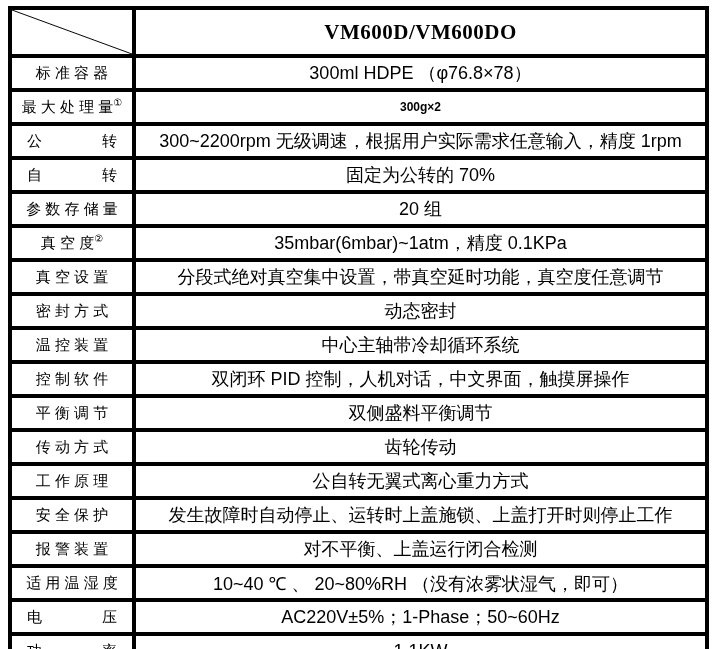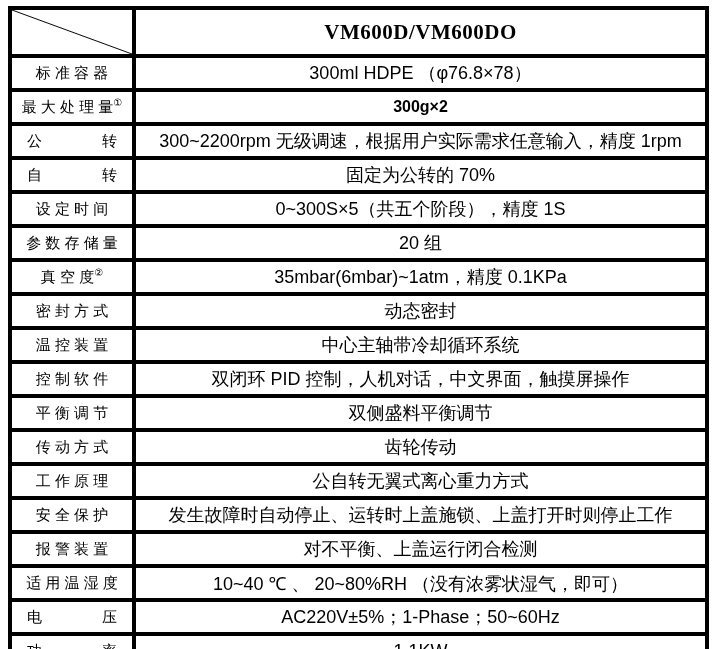--- a/index.html
+++ b/index.html
@@ -68,21 +68,21 @@
   }
   .value {
     text-align: center;
     font-size: 18px;
     height: 30px;
     padding: 0 4px;
     white-space: nowrap;
   }
   .value.bold {
     font-weight: bold;
-    font-size: 16px;
+    font-size: 12px;
   }
 </style>
 </head>
 <body>
 
 <div class="sheet">
   <table class="spec">
     <colgroup>
       <col class="label-col">
       <col class="value-col">
@@ -106,30 +106,30 @@
         </tr>
         <tr>
           <td class="label"><span>公　　　　转</span></td>
           <td class="value">300~2200rpm  无级调速，根据用户实际需求任意输入，精度 1rpm</td>
         </tr>
         <tr>
           <td class="label"><span>自　　　　转</span></td>
           <td class="value">固定为公转的 70%</td>
         </tr>
         <tr>
-          <td class="label"><span>设 定 时 间</span></td>
-          <td class="value">0~300S×5（共五个阶段），精度 1S</td>
-        </tr>
-        <tr>
           <td class="label"><span>参 数 存 储 量</span></td>
           <td class="value">20 组</td>
         </tr>
         <tr>
           <td class="label"><span>真 空 度</span><span class="sup">②</span></td>
           <td class="value">35mbar(6mbar)~1atm，精度 0.1KPa</td>
+        </tr>
+        <tr>
+          <td class="label"><span>真 空 设 置</span></td>
+          <td class="value">分段式绝对真空集中设置，带真空延时功能，真空度任意调节</td>
         </tr>
         <tr>
           <td class="label"><span>密 封 方 式</span></td>
           <td class="value">动态密封</td>
         </tr>
         <tr>
           <td class="label"><span>温 控 装 置</span></td>
           <td class="value">中心主轴带冷却循环系统</td>
         </tr>
         <tr>

